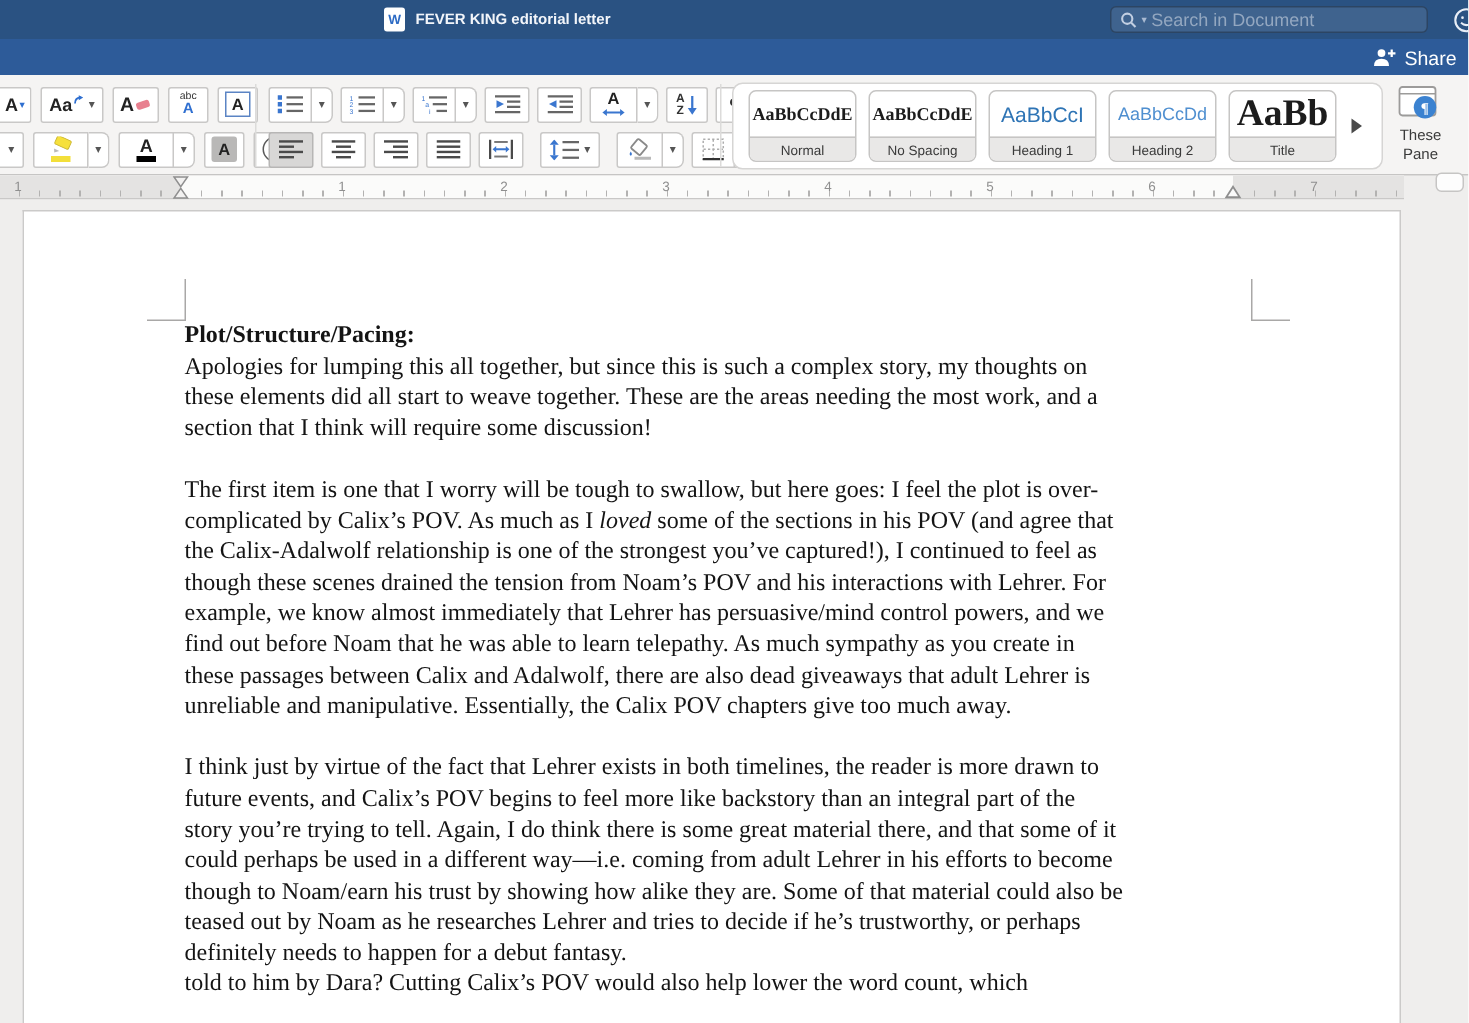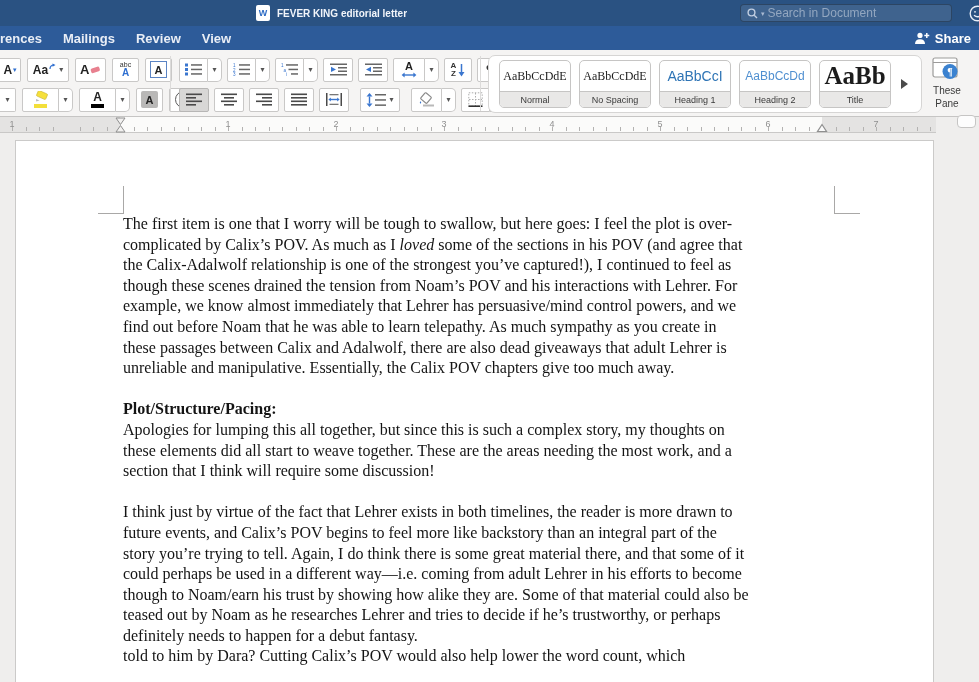--- a/index.html
+++ b/index.html
@@ -18,21 +18,21 @@
   .searchbox input { background:transparent; border:none; outline:none; color:#dfe8f4; font-size:12px; width:150px; font-family:"Liberation Sans",sans-serif; }
   .searchbox input::placeholder { color:#93a7c0; }
   .smiley { position:absolute; right:-7px; top:5px; }
 
   
   .tabrow { position:absolute; left:0; top:26px; width:979px; height:24px; background:#2d5b99; display:flex; align-items:center; }
   .tabs { display:flex; gap:21px; align-items:center; }
   .tab { color:#e9eef6; font-size:13px; font-weight:600; cursor:default; white-space:nowrap; }
   .tab-right { position:absolute; right:8px; top:0; height:24px; display:flex; align-items:center; gap:22px; }
   .tellme { display:flex; align-items:center; gap:7px; color:#eef2f9; font-size:13px; }
-  .sharebtn { display:flex; align-items:center; gap:5px; color:#ffffff; font-size:13px; font-weight:700; }
+  .sharebtn { display:flex; align-items:center; gap:5px; color:#ffffff; font-size:13px; font-weight:400; }
 
   
   .ribbon { position:absolute; left:0; top:50px; width:979px; height:67px; background:#f5f4f3; border-bottom:1px solid #c6c5c4; }
   .vdiv { position:absolute; top:6px; width:1px; height:55px; background:#dcdbda; }
   .rrow { position:absolute; height:25px; display:flex; align-items:center; gap:6px; }
   .btn { height:24px; background:#ffffff; border:1px solid #c9c8c7; border-radius:2px; display:flex; align-items:center; justify-content:center; padding:0 4px; position:relative; }
   .btn.pressed { background:#d8d7d6; border-color:#b7b6b5; }
   .btngrp { display:flex; }
   .btngrp .btn:first-child { border-top-right-radius:0; border-bottom-right-radius:0; }
   .btngrp .seg { width:14px; height:24px; background:#fff; border:1px solid #c9c8c7; border-left:none; border-radius:0 5px 5px 0; display:flex; align-items:center; justify-content:center; }
@@ -42,21 +42,21 @@
   .ubar { display:block; width:13px; height:4px; margin-top:1px; }
   .circ-enclose { width:17px; height:17px; border:1px solid #5a5a5a; border-radius:50%; display:flex; align-items:center; justify-content:center; font-size:9px; color:#333; }
   .shadeA { width:17px; height:17px; background:#b9b8b7; border-radius:2px; display:flex; align-items:center; justify-content:center; font-size:11px; font-weight:600; color:#222; }
   .borderA { width:17px; height:17px; border:1px solid #5b84c4; display:flex; align-items:center; justify-content:center; font-size:11px; font-weight:600; color:#222; }
 
   
   .gallery { position:absolute; left:488px; top:5px; width:434px; height:58px; background:#ffffff; border:1px solid #d6d5d4; border-radius:7px; display:flex; align-items:center; padding:0 10px; gap:8px; }
   .chip { width:72px; height:48px; border:1px solid #c6c5c4; border-radius:5px; background:#fff; overflow:hidden; display:flex; flex-direction:column; }
   .chip .sample { flex:1; display:flex; align-items:center; justify-content:center; overflow:hidden; white-space:nowrap; font-family:"Liberation Serif",serif; color:#1c1c1c; }
   .chip .clabel { height:16px; background:#e9e8e7; border-top:1px solid #c6c5c4; font-size:9px; color:#3a3a3a; display:flex; align-items:center; justify-content:center; white-space:nowrap; }
-  .s-normal { font-size:12px; }
+  .s-normal { font-size:12px;font-weight:bold; }
   .s-h1 { font-size:14px; color:#2e74b5 !important; font-family:"Liberation Sans",sans-serif !important; }
   .s-h2 { font-size:12px; color:#4f8fd0 !important; font-family:"Liberation Sans",sans-serif !important; }
   .s-title { font-size:25px; font-weight:700; }
   .gal-arrow { width:0; height:0; border-left:7px solid #4a4a4a; border-top:5px solid transparent; border-bottom:5px solid transparent; margin-left:2px; }
   .stylespane { position:absolute; left:924px; top:7px; width:46px; height:56px; display:flex; flex-direction:column; align-items:center; }
   .stylespane .plabel { font-size:10px; color:#3a3a3a; line-height:1.25; text-align:center; margin-top:3px; }
 
   
   .ruler { position:absolute; left:0; top:117px; width:936px; height:16px; background:#fbfbfa; border-bottom:1px solid #c9c8c7; }
   .ruler .gray { position:absolute; top:0; height:15px; background:#e4e3e2; }
@@ -102,26 +102,20 @@
       <svg width="17" height="17" viewBox="0 0 17 17">
           <circle cx="8.5" cy="8.5" r="7.3" fill="none" stroke="#e8eef7" stroke-width="1.4"></circle>
           <circle cx="6" cy="6.8" r="0.9" fill="#e8eef7"></circle>
           <circle cx="11" cy="6.8" r="0.9" fill="#e8eef7"></circle>
           <path d="M5 10.2 Q8.5 13.3 12 10.2" fill="none" stroke="#e8eef7" stroke-width="1.3"></path>
         </svg>
     </div>
   </div>
 
   <div class="tabrow">
-    <div class="tabs">
-      <span class="tab">rences</span>
-      <span class="tab">Mailings</span>
-      <span class="tab">Review</span>
-      <span class="tab">View</span>
-    </div>
     <div class="tab-right">
       <div class="sharebtn">
         <svg width="16" height="13" viewBox="0 0 16 13">
             <circle cx="6" cy="3.4" r="2.6" fill="#ffffff"></circle>
             <path d="M1 12 Q1 7.2 6 7.2 Q11 7.2 11 12 Z" fill="#ffffff"></path>
             <line x1="12.8" y1="1" x2="12.8" y2="6" stroke="#ffffff" stroke-width="1.5"></line>
             <line x1="10.3" y1="3.5" x2="15.3" y2="3.5" stroke="#ffffff" stroke-width="1.5"></line>
           </svg>
         <span>Share</span>
       </div>
@@ -437,42 +431,42 @@
     <div class="scrollwidget" style="top:-18px;"></div>
     <div class="page">
 
       <div class="crop" style="left:107px; top:45px; width:1px; height:28px;"></div>
       <div class="crop" style="left:82px; top:72px; width:26px; height:1px;"></div>
       <div class="crop" style="left:818px; top:45px; width:1px; height:28px;"></div>
       <div class="crop" style="left:818px; top:72px; width:26px; height:1px;"></div>
 
       <div class="textblock">
         <div class="para">
+          <div class="tline dochead">Plot/Structure/Pacing:</div>
+          <div>
+              <div class="tline">Apologies for lumping this all together, but since this is such a complex story, my thoughts on</div>
+              <div class="tline">these elements did all start to weave together. These are the areas needing the most work, and a</div>
+              <div class="tline">section that I think will require some discussion!</div>
+            </div>
+        </div>
+        <div class="para">
           <div>
               <div class="tline">The first item is one that I worry will be tough to swallow, but here goes: I feel the plot is over-</div>
             </div>
           <div class="tline"><span>complicated by Calix’s POV. As much as I </span><span class="em">loved</span><span> some of the sections in his POV (and agree that</span></div>
           <div>
               <div class="tline">the Calix-Adalwolf relationship is one of the strongest you’ve captured!), I continued to feel as</div>
               <div class="tline">though these scenes drained the tension from Noam’s POV and his interactions with Lehrer. For</div>
               <div class="tline">example, we know almost immediately that Lehrer has persuasive/mind control powers, and we</div>
               <div class="tline">find out before Noam that he was able to learn telepathy. As much sympathy as you create in</div>
               <div class="tline">these passages between Calix and Adalwolf, there are also dead giveaways that adult Lehrer is</div>
               <div class="tline">unreliable and manipulative. Essentially, the Calix POV chapters give too much away.</div>
             </div>
         </div>
         <div class="para">
-          <div class="tline dochead">Plot/Structure/Pacing:</div>
-          <div>
-              <div class="tline">Apologies for lumping this all together, but since this is such a complex story, my thoughts on</div>
-              <div class="tline">these elements did all start to weave together. These are the areas needing the most work, and a</div>
-              <div class="tline">section that I think will require some discussion!</div>
-            </div>
-        </div>
-        <div class="para">
           <div>
               <div class="tline">I think just by virtue of the fact that Lehrer exists in both timelines, the reader is more drawn to</div>
               <div class="tline">future events, and Calix’s POV begins to feel more like backstory than an integral part of the</div>
               <div class="tline">story you’re trying to tell. Again, I do think there is some great material there, and that some of it</div>
               <div class="tline">could perhaps be used in a different way—i.e. coming from adult Lehrer in his efforts to become</div>
               <div class="tline">though to Noam/earn his trust by showing how alike they are. Some of that material could also be</div>
               <div class="tline">teased out by Noam as he researches Lehrer and tries to decide if he’s trustworthy, or perhaps</div>
               <div class="tline">definitely needs to happen for a debut fantasy.</div>
               <div class="tline">told to him by Dara? Cutting Calix’s POV would also help lower the word count, which</div>
             </div>

